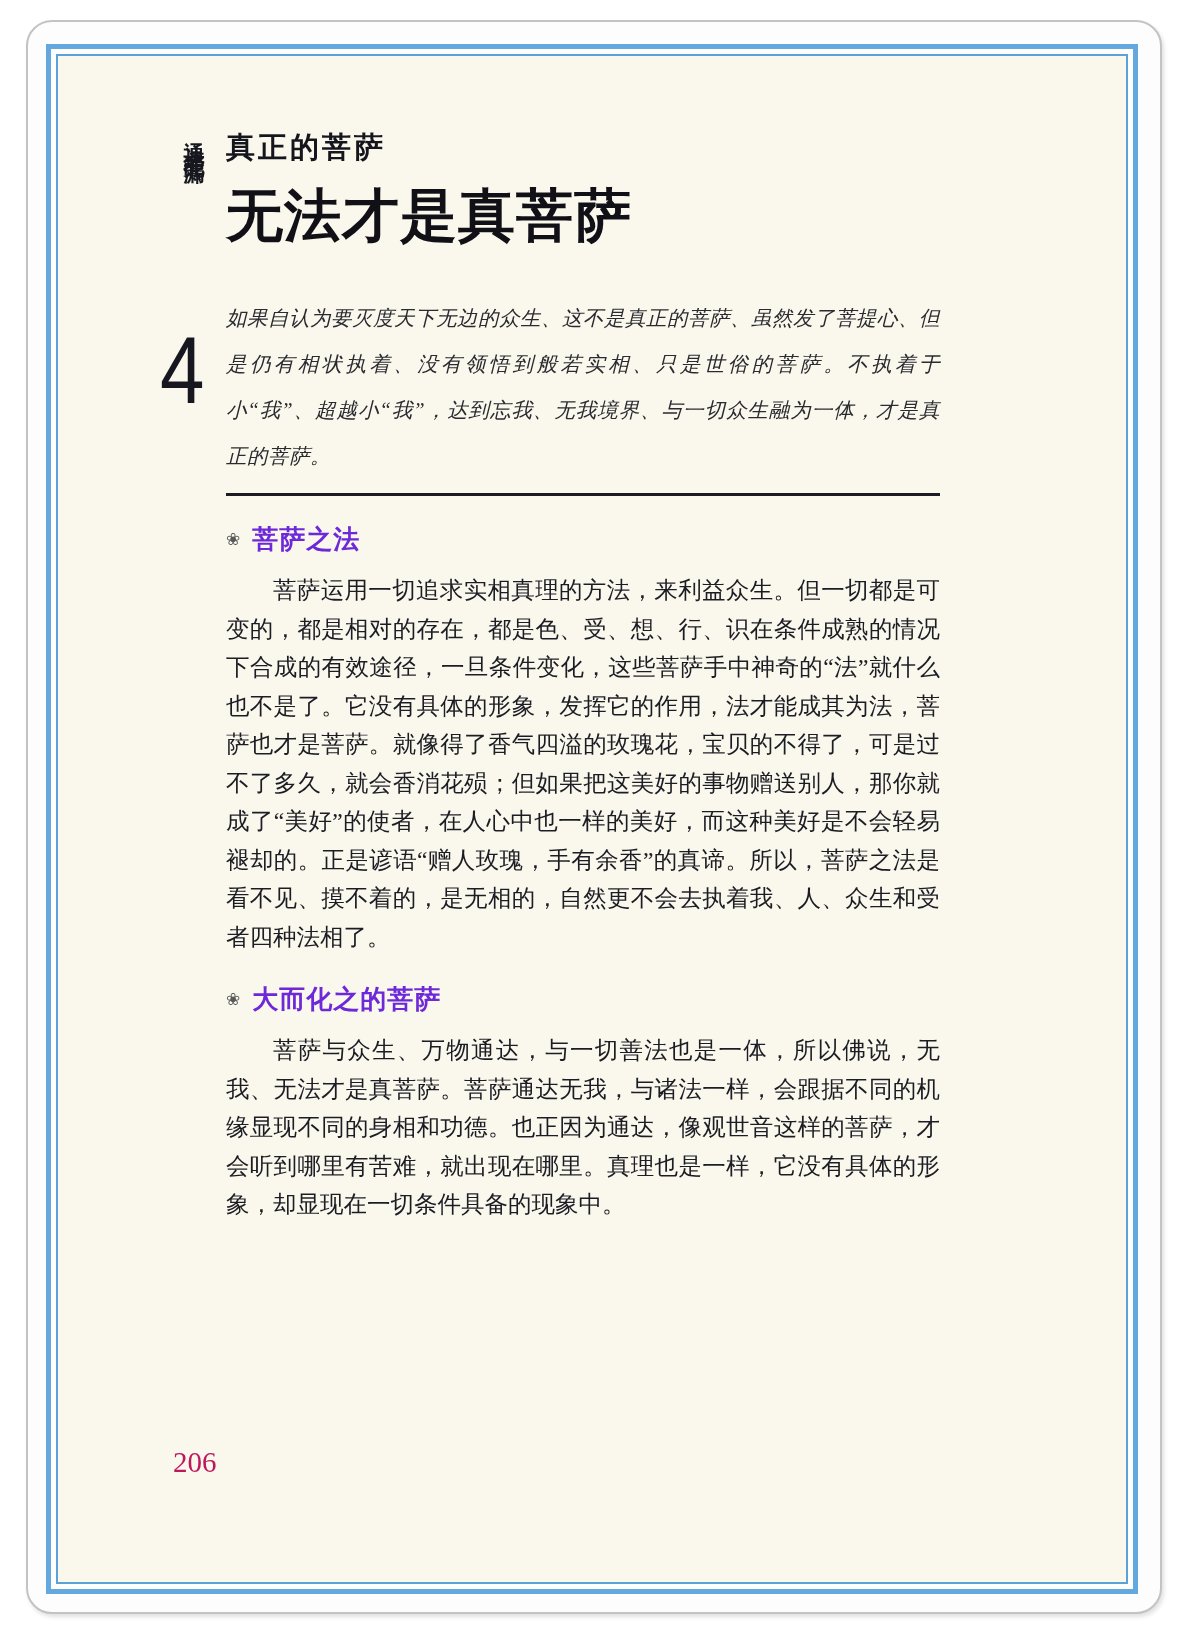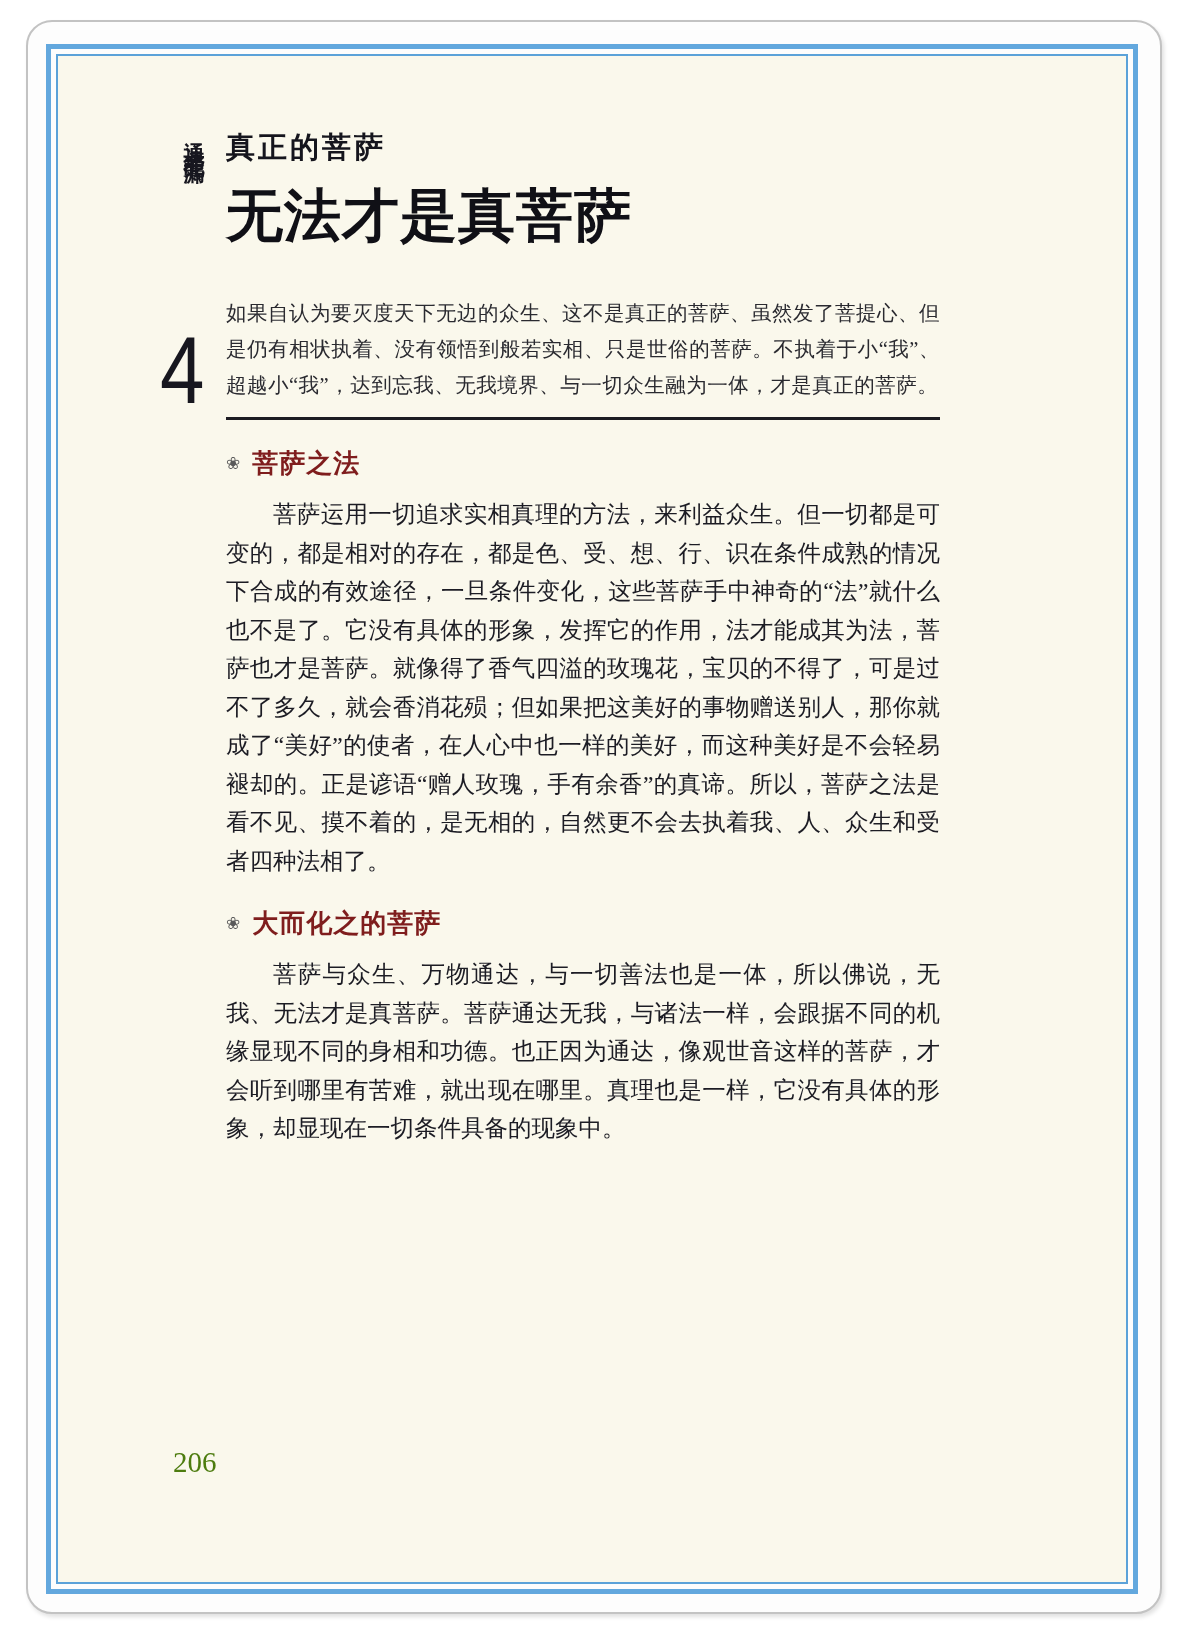--- a/index.html
+++ b/index.html
@@ -81,22 +81,23 @@
     font-family: "Liberation Sans", sans-serif;
     font-weight: 900;
     font-size: 57px;
     letter-spacing: 1px;
     margin-top: 10px;
     color: #101016;
   }
   .intro {
     margin-top: 40px;
     font-family: "Liberation Serif", serif;
+    font-style: italic;
     font-size: 20.5px;
-    line-height: 36px;
+    line-height: 46px;
     letter-spacing: 0.5px;
     text-align: justify;
     color: #2a2a30;
   }
   .divider {
     margin-top: 14px;
     width: 100%;
     height: 3px;
     background: #1c1c22;
     border: none;
@@ -120,28 +121,28 @@
   .flower {
     font-size: 17px;
     color: #5a5a5a;
     line-height: 1;
   }
   .section-title {
     font-family: "Liberation Sans", sans-serif;
     font-weight: 800;
     font-size: 26px;
     letter-spacing: 1px;
-    color: #7f1d1d;
+    color: #6d28d9;
   }
   .folio {
     position: absolute;
     left: 115px; top: 1390px;
     font-family: "Liberation Serif", serif;
     font-size: 29px;
-    color: #4d7c0f;
+    color: #be185d;
   }
 </style>
 </head>
 <body>
 
 <div class="scan">
   <div class="page-edge"></div>
   <div class="frame-outer"></div>
   <div class="frame-inner">
 

